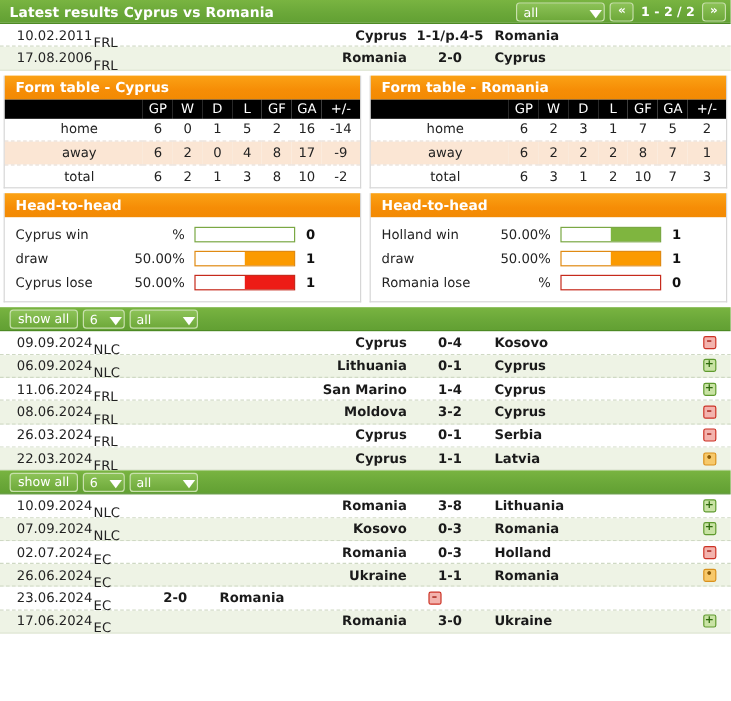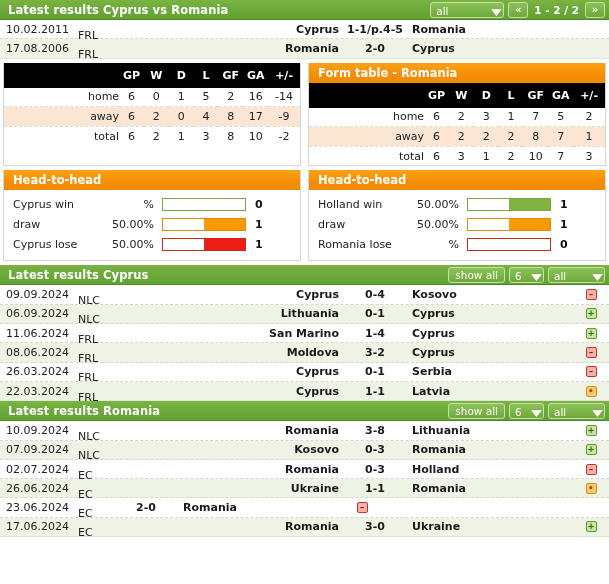--- a/index.html
+++ b/index.html
@@ -86,21 +86,21 @@
   .row {
     height: 19.3px;
     display: flex;
     align-items: center;
     font-size: 11px;
     border-bottom: 1px dashed #cfd9c4;
     background: #ffffff;
   }
   .row.alt { background: #eef3e5; }
   .row:last-child { border-bottom: 1px solid #dfe6d5; }
-  .c-date { width: 78px; padding-left: 6px; color: #222; }
+  .c-date { width: 78px; padding-left: 14px; color: #222; }
   .c-comp { width: 40px; color: #222; margin-top: 12px; }
   .c-home { flex: 1; text-align: right; font-weight: bold; padding-right: 8px; white-space: nowrap; }
   .c-score { width: 56px; text-align: center; font-weight: bold; white-space: nowrap; }
   .c-away { width: 170px; text-align: left; font-weight: bold; padding-left: 9px; white-space: nowrap; }
   .c-ico { width: 36px; display: flex; justify-content: center; align-items: center; }
 
   .res-ico {
     width: 11px; height: 11px;
     border-radius: 2px;
     display: flex; align-items: center; justify-content: center;
@@ -126,35 +126,35 @@
     font-size: 11.5px;
     display: flex; align-items: center;
     padding-left: 9px;
   }
   .panel-body { padding: 0; }
 
   
   .ft { width: 100%; border-collapse: collapse; }
   .ft thead th {
     background: #000000; color: #ffffff;
-    font-size: 11px; font-weight: bold;
-    height: 25px;
+    font-size: 11px; font-weight: normal;
+    height: 16px;
     text-align: center;
   }
   .ft thead th.lbl { text-align: left; }
   .ft tbody td {
     height: 19.3px;
     font-size: 11px;
     text-align: center;
     border-bottom: 1px dashed #e3d8cd;
     color: #222;
   }
   .ft tbody tr:last-child td { border-bottom: none; }
   .ft tbody tr.alt td { background: #fbe6d4; }
-  .ft td.lbl { text-align: right; padding-left: 9px; }
+  .ft td.lbl { text-align: center; padding-left: 9px; }
   .ft .col-lbl { width: 38%; }
   .ft .col-n { width: 8.2%; }
   .ft .col-d { width: 10.5%; }
 
   
   .h2h { padding: 4px 0 6px 0; }
   .h2h-row {
     display: flex; align-items: center;
     height: 20px;
     font-size: 11px;
@@ -213,20 +213,21 @@
         <div class="c-comp">FRL</div>
         <div class="c-home">Romania</div>
         <div class="c-score">2-0</div>
         <div class="c-away">Cyprus</div>
         <div class="c-ico"></div>
       </div>
     </div>
 
   <div class="cols">
     <div class="panel">
+      <div class="panel-head">Form table - Cyprus</div>
       <div class="panel-body">
         <table class="ft" id="ft-0">
             <thead>
               <tr>
                 <th class="lbl col-lbl"></th>
                 <th class="col-n">GP</th>
                 <th class="col-n">W</th>
                 <th class="col-n">D</th>
                 <th class="col-n">L</th>
                 <th class="col-n">GF</th>
@@ -379,21 +380,20 @@
             </div>
             <div class="h2h-cnt">0</div>
           </div>
         </div>
     </div>
   </div>
 
   <div class="spacer"></div>
 
   <div class="sec-head">
-    <div class="sec-head-title">Latest results Cyprus</div>
     <div class="head-ctrls">
       <div class="btn-plain">show all</div>
       <div class="sel sel-num">
         <span class="sel-val">6</span>
         <span class="chev">▼</span>
       </div>
       <div class="sel sel-comp">
         <span class="sel-val">all</span>
         <span class="chev">▼</span>
       </div>
@@ -456,21 +456,20 @@
         <div class="c-home">Cyprus</div>
         <div class="c-score">1-1</div>
         <div class="c-away">Latvia</div>
         <div class="c-ico">
           <span class="res-ico res-draw">•</span>
         </div>
       </div>
     </div>
 
   <div class="sec-head">
-    <div class="sec-head-title">Latest results Romania</div>
     <div class="head-ctrls">
       <div class="btn-plain">show all</div>
       <div class="sel sel-num">
         <span class="sel-val">6</span>
         <span class="chev">▼</span>
       </div>
       <div class="sel sel-comp">
         <span class="sel-val">all</span>
         <span class="chev">▼</span>
       </div>

